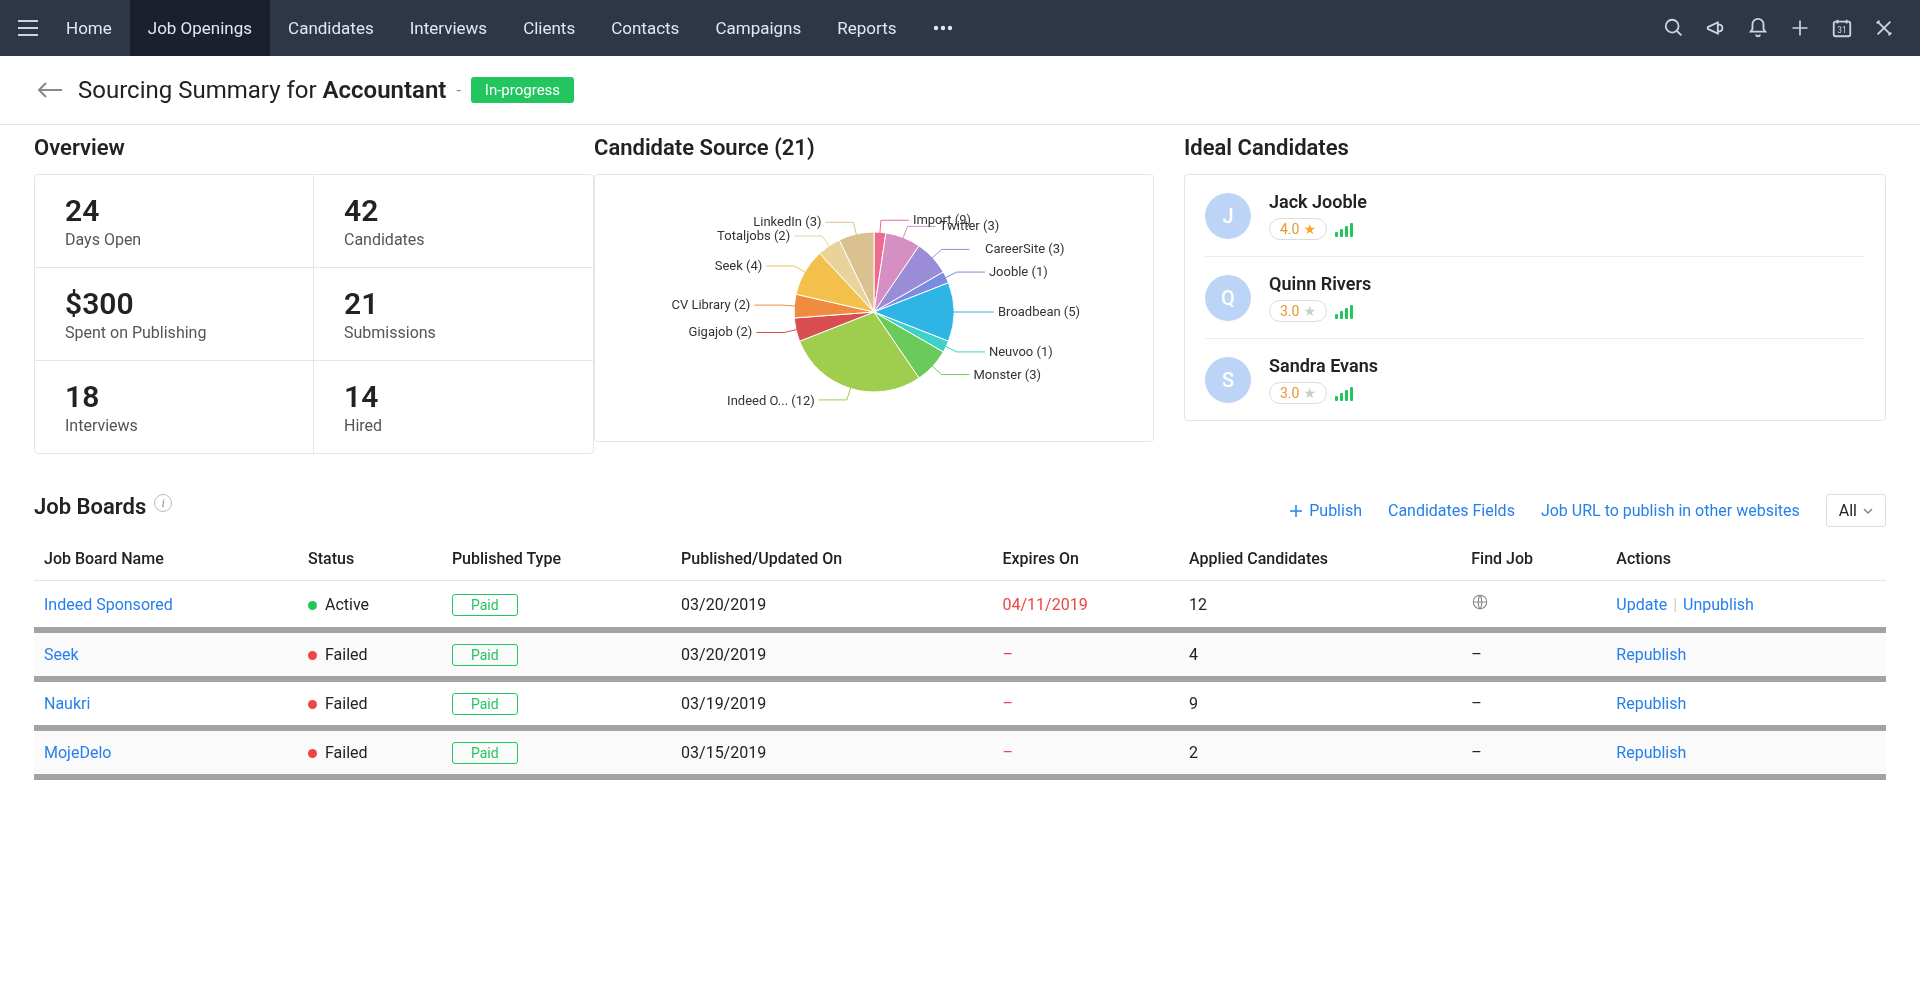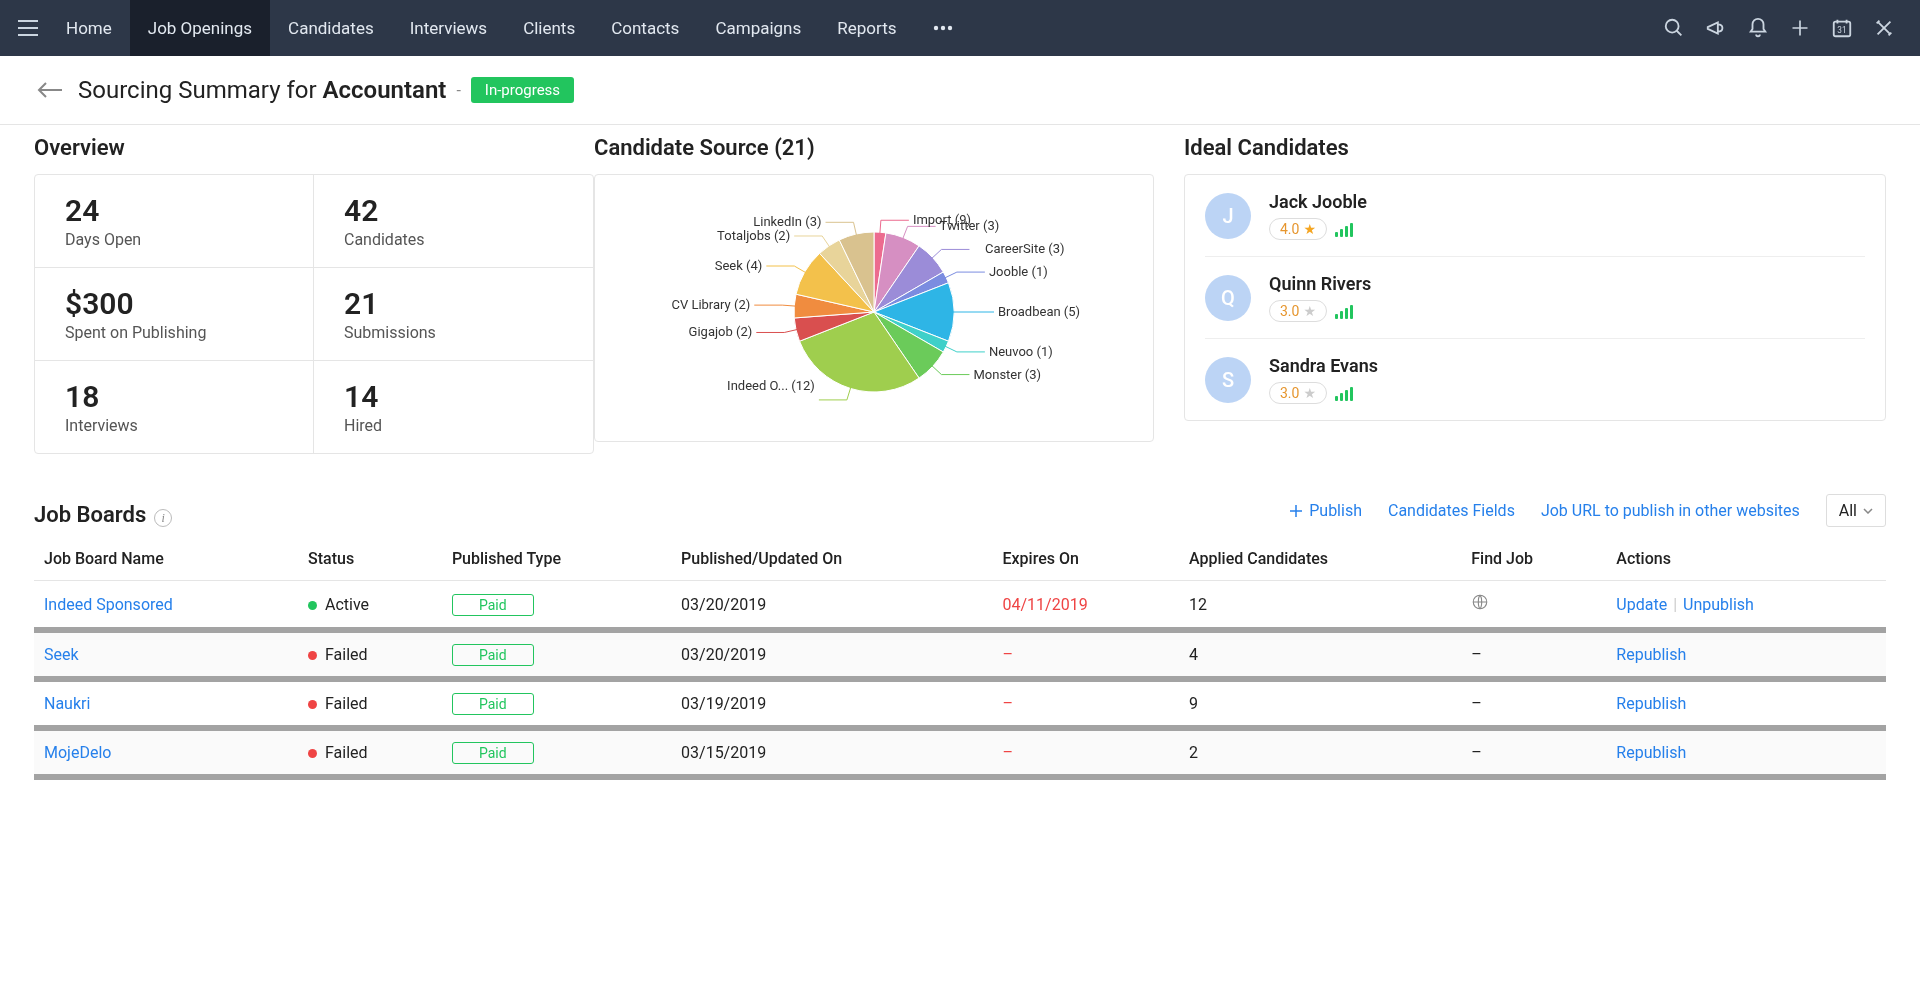--- a/index.html
+++ b/index.html
@@ -43,37 +43,37 @@
 .cand { display: flex; align-items: center; gap: 18px; padding: 16px 0; border-bottom: 1px solid #eee; }
 .cand:last-child { border-bottom: none; }
 .avatar { width: 46px; height: 46px; border-radius: 50%; background: #bcd4f5; color: #fff; display: flex; align-items: center; justify-content: center; font-size: 20px; font-weight: 500; }
 .cand-info { flex: 1; }
 .cand-name { font-size: 18px; font-weight: 600; margin-bottom: 6px; }
 .rating-pill { display: inline-flex; align-items: center; gap: 4px; border: 1px solid #ddd; border-radius: 14px; padding: 2px 10px; font-size: 14px; color: #e6962f; }
 .signal { display: inline-flex; align-items: flex-end; gap: 2px; margin-left: 8px; vertical-align: middle; }
 .signal span { width: 3px; background: #22c55e; border-radius: 1px; }
 .signal span:nth-child(1){height:5px}.signal span:nth-child(2){height:8px}.signal span:nth-child(3){height:11px}.signal span:nth-child(4){height:14px}
 
-.jobboards-head { display: flex; align-items: flex-end; margin-bottom: 10px; }
+.jobboards-head { display: flex; align-items: flex-start; margin-bottom: 10px; }
 .jb-title { font-size: 22px; font-weight: 600; margin-right: 8px; }
 .info-icon { width: 18px; height: 18px; border: 1px solid #bbb; border-radius: 50%; display: inline-flex; align-items: center; justify-content: center; font-size: 12px; color: #888; font-style: italic; font-family: serif; }
 .jb-actions { margin-left: auto; display: flex; align-items: center; gap: 26px; }
 .link { color: #2680eb; cursor: pointer; font-size: 16px; }
 .publish-link { display: flex; align-items: center; gap: 6px; }
 .select-all { border: 1px solid #ddd; padding: 6px 12px; border-radius: 3px; display: flex; align-items: center; gap: 6px; cursor: pointer; }
 
 table { width: 100%; border-collapse: collapse; }
 th { text-align: left; padding: 12px 10px; font-weight: 500; border-bottom: 1px solid #e5e5e5; font-size: 16px; }
 td { padding: 12px 10px; border-bottom: 6px solid #a3a3a3; font-size: 16px; }
 tbody tr:nth-child(even) { background: #fafafa; }
 .board-name { color: #2680eb; cursor: pointer; }
 .status-dot { width: 9px; height: 9px; border-radius: 50%; display: inline-block; margin-right: 8px; }
 .dot-active { background: #22c55e; }
 .dot-failed { background: #ef4444; }
-.paid-pill { border: 1px solid #22c55e; color: #22c55e; padding: 2px 26px; border-radius: 3px; font-size: 14px; }
+.paid-pill { border: 1px solid #22c55e; color: #22c55e; padding: 2px 18px; border-radius: 3px; font-size: 14px; }
 .expired { color: #ef4444; }
 .em-dash { color: #ef4444; }
 .globe { color: #888; }
 .actions a { color: #2680eb; cursor: pointer; }
 .actions .sep { color: #ccc; margin: 0 6px; }
 .star { color: #f5a623; }
 .star-grey { color: #ccc; }
 </style>
 </head>
 <body>
@@ -216,21 +216,21 @@
             <path d="M240 134 L205.28930087059527 61.922490567806506 A80 80 0 0 1 239.99999999999991 54 Z" fill="#d9c28f" stroke="#fff" stroke-width="1"></path>
             <path d="M222.6433671514074 57.95562284981777 L219.52807407601898 44.30663207927225 L191.52807407601898 44.30663207927225" fill="none" stroke="#d9c28f" stroke-width="1"></path>
           </svg>
           <span class="pie-lbl" style="left: 317.875px; top: 37.2573px;">Import (9)</span>
           <span class="pie-lbl" style="left: 344.611px; top: 43.3596px;">Twitter (3)</span>
           <span class="pie-lbl" style="left: 390px; top: 66.4241px;">CareerSite (3)</span>
           <span class="pie-lbl" style="left: 393.889px; top: 89.0827px;">Jooble (1)</span>
           <span class="pie-lbl" style="left: 403px; top: 129px;">Broadbean (5)</span>
           <span class="pie-lbl" style="left: 393.889px; top: 168.917px;">Neuvoo (1)</span>
           <span class="pie-lbl" style="left: 378.441px; top: 191.576px;">Monster (3)</span>
-          <span class="pie-lbl" style="right: 338.117px; top: 203px;">Indeed O... (12)</span>
+          <span class="pie-lbl" style="right: 338.117px; top: 218px;">Indeed O... (12)</span>
           <span class="pie-lbl" style="right: 400.693px; top: 149.472px;">Gigajob (2)</span>
           <span class="pie-lbl" style="right: 402.743px; top: 122.125px;">CV Library (2)</span>
           <span class="pie-lbl" style="right: 390.674px; top: 83px;">Seek (4)</span>
           <span class="pie-lbl" style="right: 362.825px; top: 52.986px;">Totaljobs (2)</span>
           <span class="pie-lbl" style="right: 331.472px; top: 39.3066px;">LinkedIn (3)</span>
         </div>
     </div>
 
     <div class="ideal-col">
       <h2>Ideal Candidates</h2>

